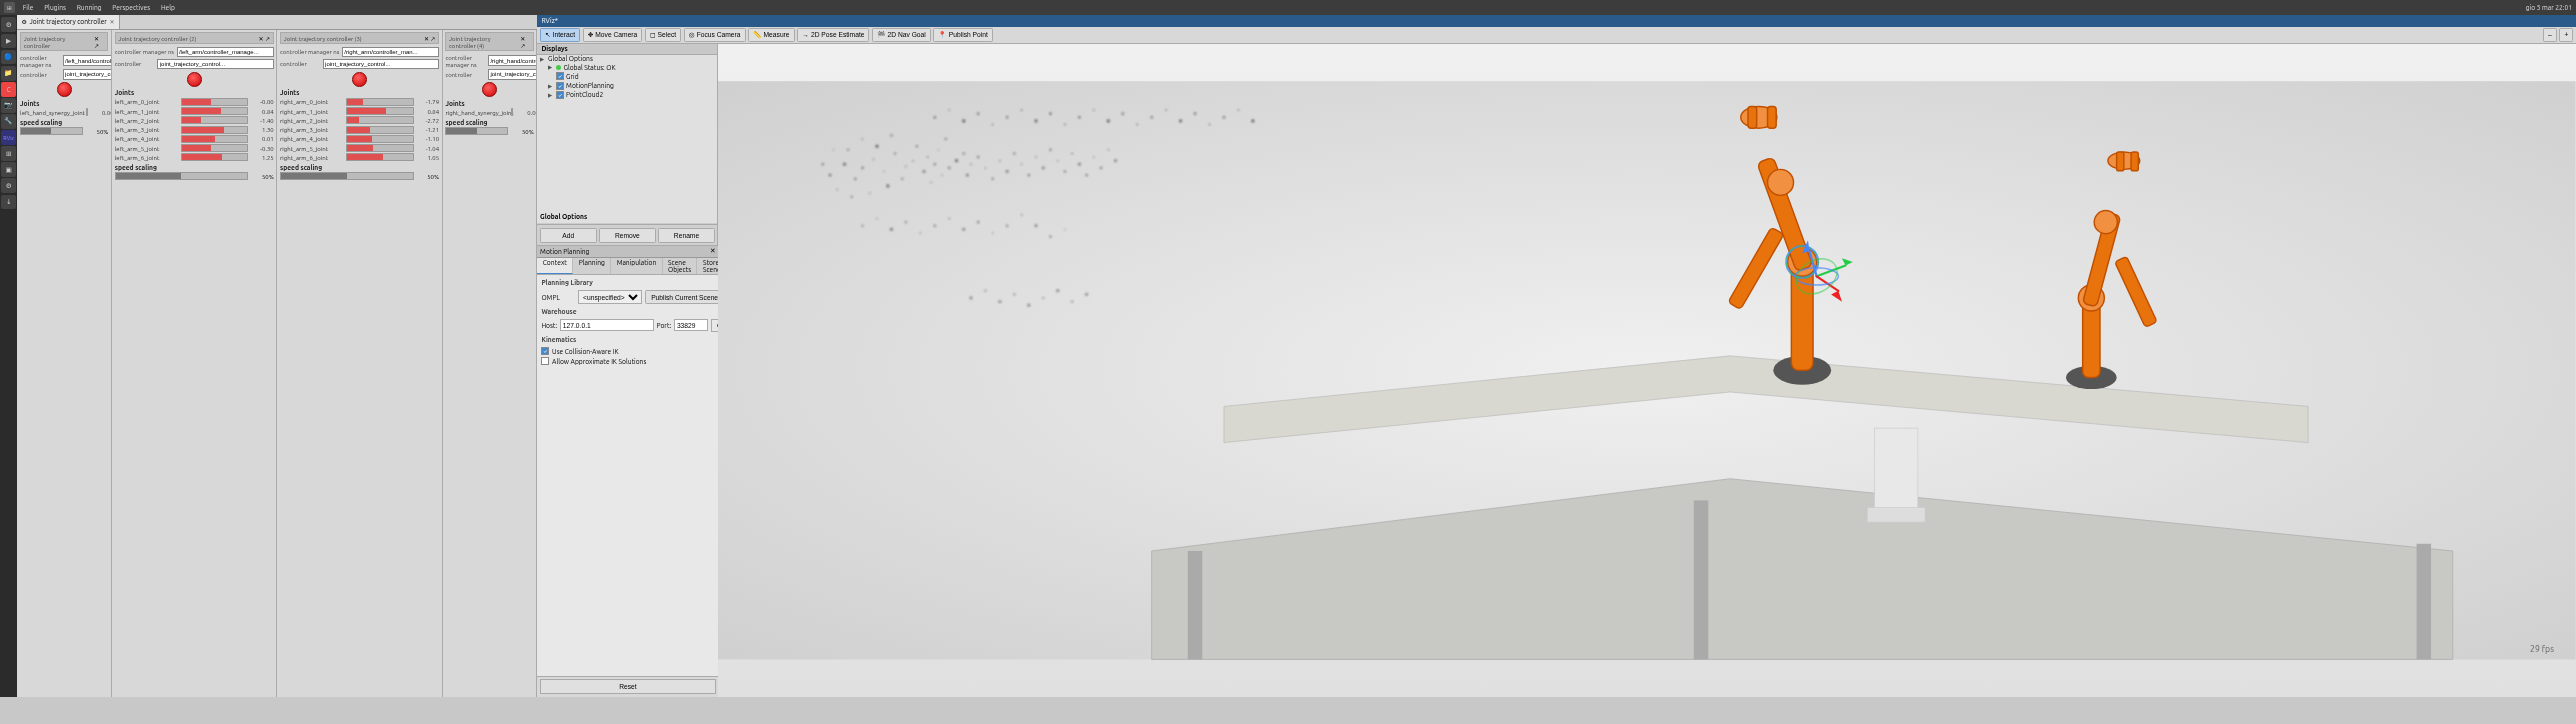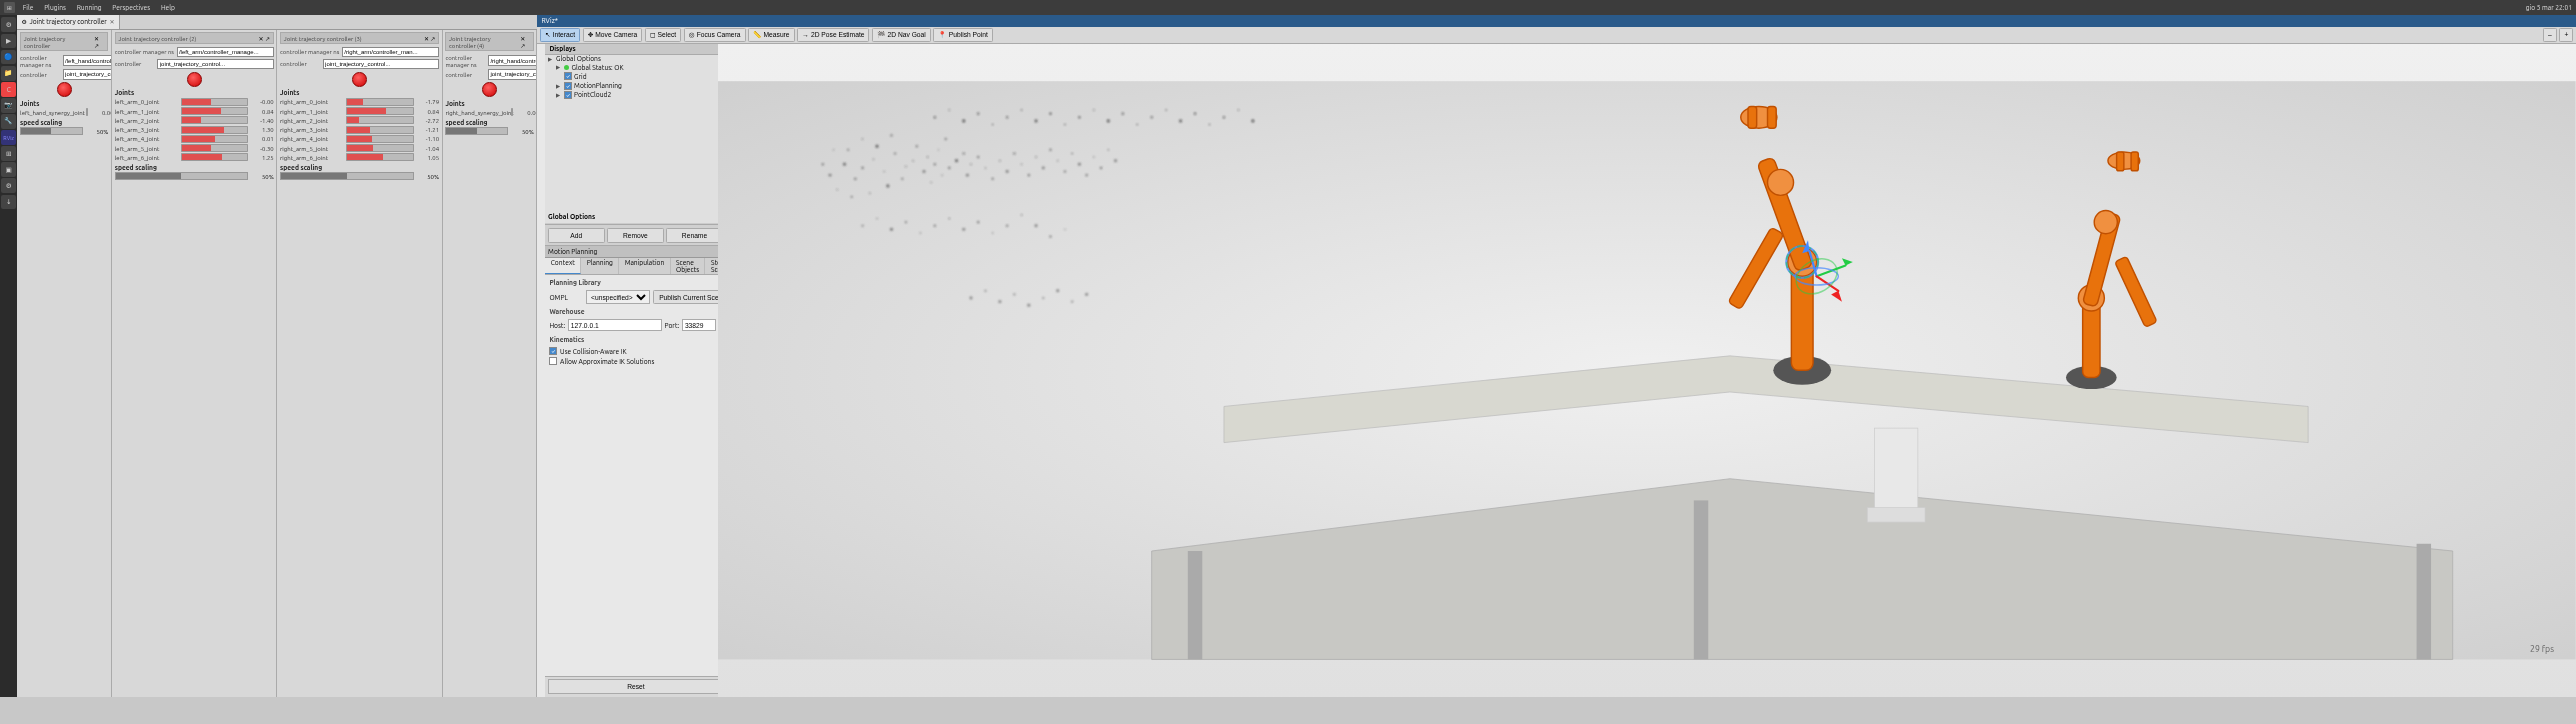--- a/index.html
+++ b/index.html
@@ -409,21 +409,20 @@
     .global-options-section {
       padding: 2.7px;
       border-bottom: 0.7px solid #ccc;
     }
 
     .left-panels-container {
       display: flex;
       flex-direction: column;
       width: 181px;
       flex-shrink: 0;
-      padding-left: 8px;
     }
   </style>
 </head>
 <body>
 
 <div class="system-bar">
   <div class="system-bar-left">
     <span class="sys-icon">⊞</span>
     <span style="cursor:pointer; padding: 0 2.7px;">File</span>
     <span style="cursor:pointer; padding: 0 2.7px;">Plugins</span>

